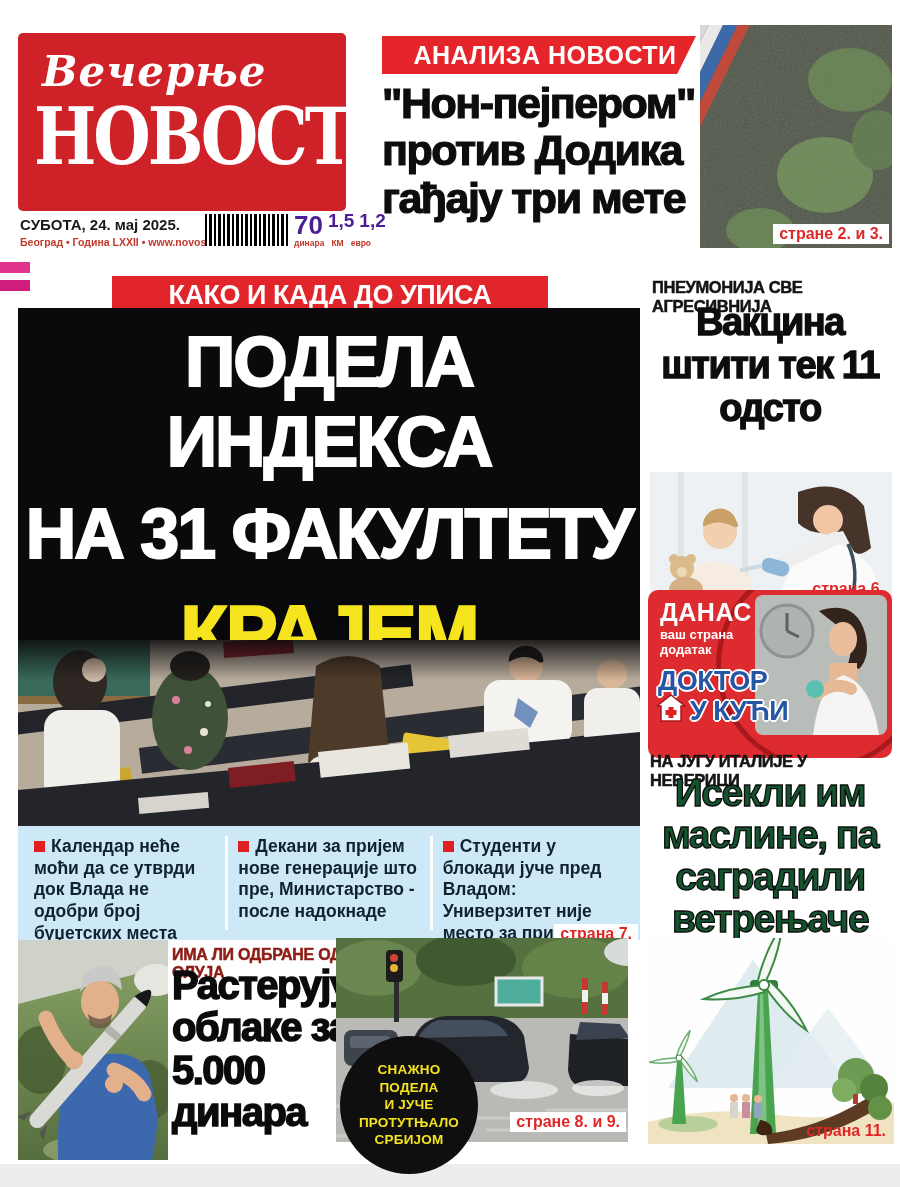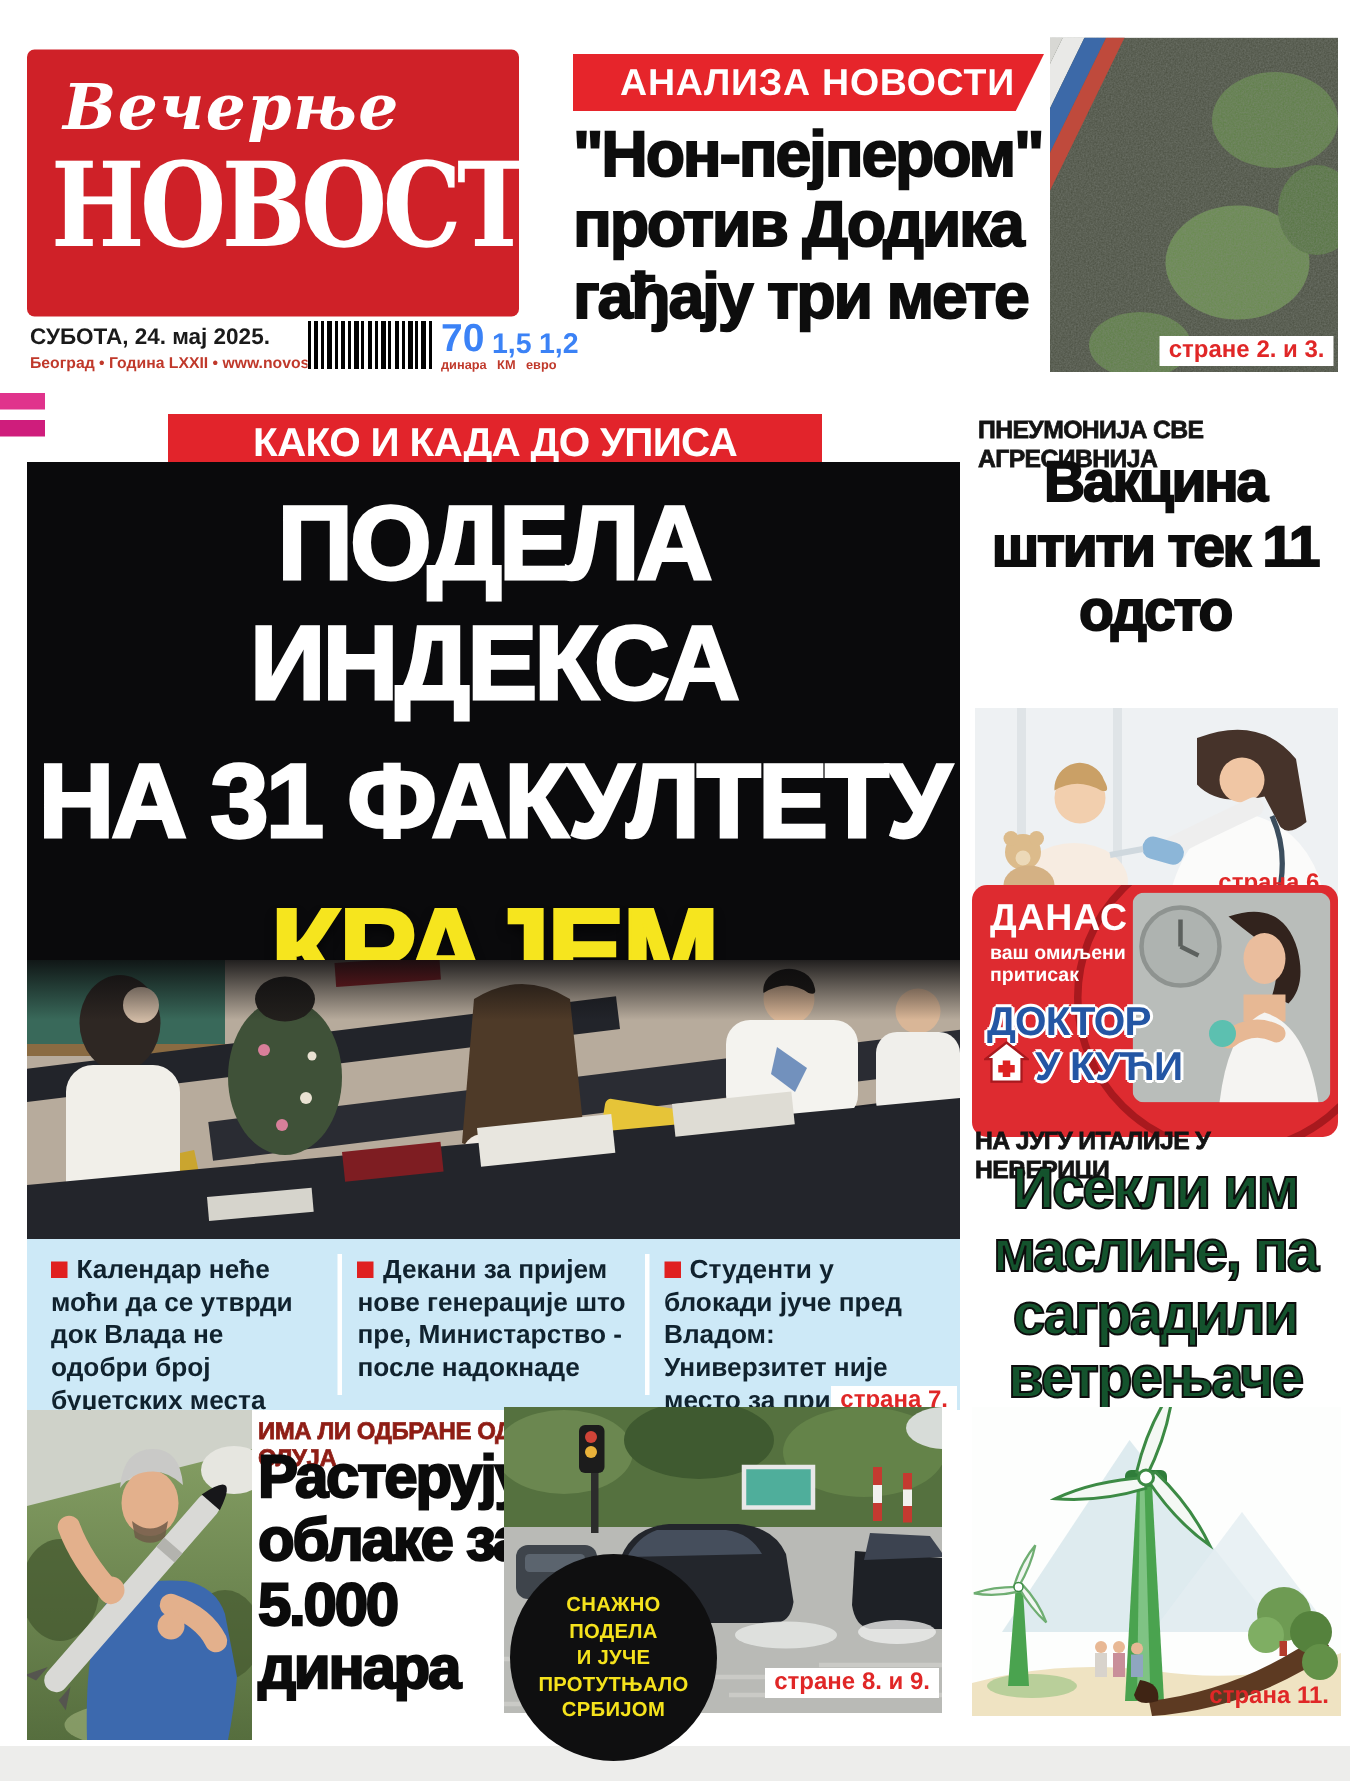--- a/index.html
+++ b/index.html
@@ -10,21 +10,21 @@
   
   .mast{left:18px;top:33px;width:328px;height:178px;background:#cf2128;border-radius:5px;}
   .mast-script{position:absolute;left:24px;top:14px;font-family:"DejaVu Serif",serif;
       font-style:italic;font-weight:bold;font-size:42px;color:#fff;letter-spacing:1px;}
   .mast-title{position:absolute;left:16px;top:58px;font-family:"DejaVu Serif",serif;
       font-weight:bold;font-size:66px;color:#fff;letter-spacing:-3px;transform:scaleY(1.18);transform-origin:0 0;}
   .dateline{left:20px;top:216px;font-size:15px;font-weight:bold;color:#1a1a1a;}
   .infoline{left:20px;top:236px;font-size:10.5px;font-weight:bold;color:#c0392b;}
   .barcode{left:205px;top:214px;width:84px;height:32px;
       background:repeating-linear-gradient(90deg,#000 0 2px,#fff 2px 4px,#000 4px 7px,#fff 7px 9px);}
-  .prices{left:294px;top:210px;display:flex;align-items:flex-end;gap:5px;color:#3b82f6;}
+  .prices{left:294px;top:210px;display:flex;align-items:flex-start;gap:5px;color:#4c1d95;}
   .price-big{font-size:26px;font-weight:bold;}
   .price-sm{font-size:19px;font-weight:bold;}
   .price-labels{left:294px;top:238px;display:flex;gap:7px;font-size:8.5px;font-weight:bold;color:#c0392b;}
 
   
   .ana-banner{left:382px;top:36px;width:314px;height:38px;background:#e6252b;
       clip-path:polygon(0 0,100% 0,94% 100%,0 100%);color:#fff;font-size:25px;font-weight:bold;
       line-height:38px;padding-left:12px;box-sizing:border-box;letter-spacing:.5px;text-align:center;}
   .ana-head{left:382px;top:80px;width:332px;font-size:43px;line-height:1.1;font-weight:bold;
       letter-spacing:-1.5px;color:#0d0d0d;-webkit-text-stroke:1.2px #0d0d0d;}
@@ -232,21 +232,21 @@
         <path d="M64,16 q36,-12 46,22 q6,24 -6,36 l-11,-5 q9,-28 -10,-38 q-12,-9 -19,-15z" fill="#32231d"></path>
         <ellipse cx="88" cy="44" rx="14" ry="17" fill="#eabd9d"></ellipse>
         <path d="M74,68 h28 v18 h-28z" fill="#e7b894"></path>
         <path d="M58,140 q6,-50 30,-60 q28,8 36,60z" fill="#f5f4f2"></path>
         <path d="M64,98 q16,-12 32,-4" stroke="#e7b894" stroke-width="12" fill="none" stroke-linecap="round"></path>
         <circle cx="60" cy="94" r="9" fill="#5cc0b0"></circle>
       </svg>
     </div>
     <div class="promo-ring"></div>
     <div class="promo-today">ДАНАС</div>
-    <div class="promo-sub">ваш омиљени притисак</div>
+    <div class="promo-sub">ваш страна додатак</div>
     <div class="doktor dk1">ДОКТОР</div>
     <div class="doktor dk2">У КУЋИ</div>
     <svg style="position:absolute;left:8px;top:104px;" width="30" height="28" viewBox="0 0 30 28">
       <path d="M15,1 L29,12 L25,12 L25,27 L5,27 L5,12 L1,12 z" fill="#fff" stroke="#a8191e" stroke-width="1.5"></path>
       <rect x="12.5" y="13" width="5" height="11" fill="#d22"></rect>
         <rect x="9.5" y="16" width="11" height="5" fill="#d22"></rect>
     </svg>
   </div>
 
   <div class="abs rk oli-k">НА ЈУГУ ИТАЛИЈЕ У НЕВЕРИЦИ</div>

